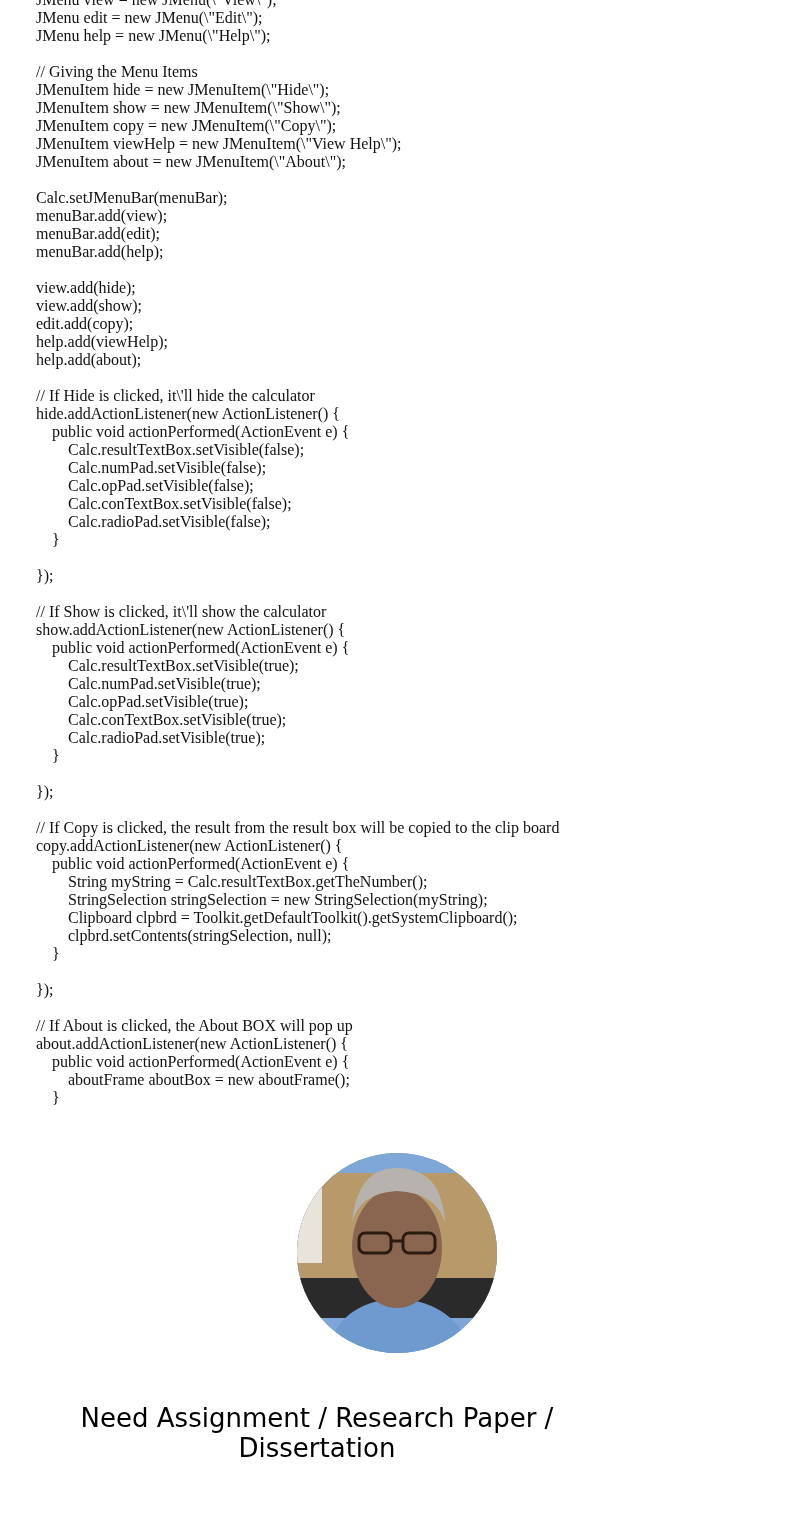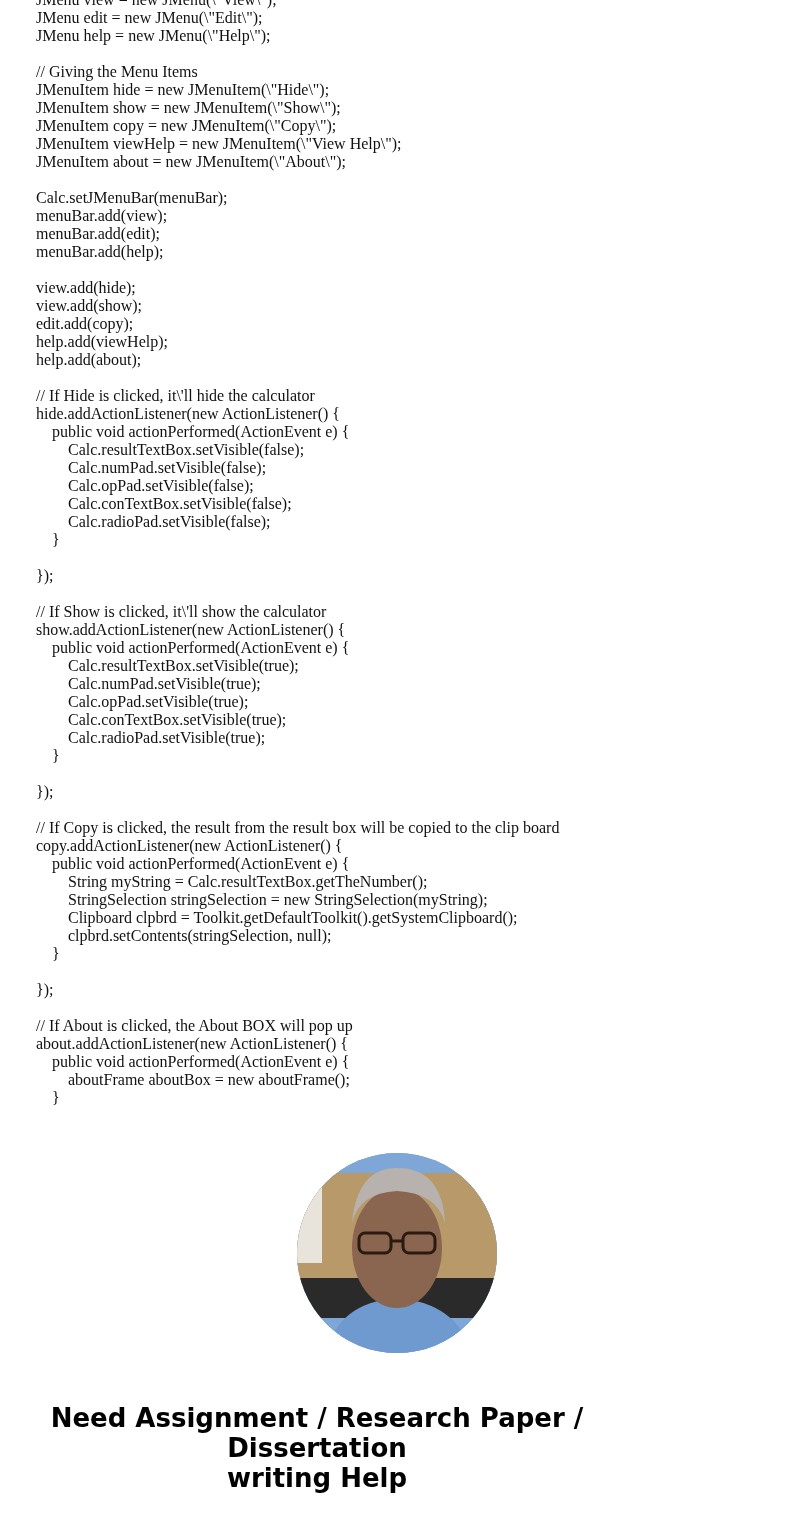--- a/index.html
+++ b/index.html
@@ -1,20 +1,20 @@
 <!DOCTYPE html>
 <html><head>
 <meta charset="utf-8">
 <style>
   html, body { margin:0; padding:0; background:#ffffff; }
   body { width:794px; height:1523px; position:relative; overflow:hidden; font-family:"Liberation Serif", serif; color:#111; }
   .code { position:absolute; left:36px; top:-9px; font-size:16px; line-height:18px; white-space:pre; }
   .code-line { height:18px; }
   .avatar { position:absolute; left:297px; top:1153px; width:200px; height:200px; border-radius:50%; overflow:hidden; background:#6d8fb8; }
-  .promo { position:absolute; left:0; top:1403px; width:634px; text-align:center; font-family:"DejaVu Sans", sans-serif; font-weight:bold; font-size:26px; line-height:30px; color:#000; }
+  .promo { position:absolute; left:0; top:1403px; width:634px; text-align:center; font-family:"DejaVu Sans", sans-serif; font-weight:normal; font-size:26px; line-height:30px; color:#000; }
 </style>
 </head>
 <body>
 
 <div class="code" id="code"><div class="code-line">JMenu view = new JMenu(\"View\");</div><div class="code-line">JMenu edit = new JMenu(\"Edit\");</div><div class="code-line">JMenu help = new JMenu(\"Help\");</div><div class="code-line"></div><div class="code-line">// Giving the Menu Items</div><div class="code-line">JMenuItem hide = new JMenuItem(\"Hide\");</div><div class="code-line">JMenuItem show = new JMenuItem(\"Show\");</div><div class="code-line">JMenuItem copy = new JMenuItem(\"Copy\");</div><div class="code-line">JMenuItem viewHelp = new JMenuItem(\"View Help\");</div><div class="code-line">JMenuItem about = new JMenuItem(\"About\");</div><div class="code-line"></div><div class="code-line">Calc.setJMenuBar(menuBar);</div><div class="code-line">menuBar.add(view);</div><div class="code-line">menuBar.add(edit);</div><div class="code-line">menuBar.add(help);</div><div class="code-line"></div><div class="code-line">view.add(hide);</div><div class="code-line">view.add(show);</div><div class="code-line">edit.add(copy);</div><div class="code-line">help.add(viewHelp);</div><div class="code-line">help.add(about);</div><div class="code-line"></div><div class="code-line">// If Hide is clicked, it\'ll hide the calculator</div><div class="code-line">hide.addActionListener(new ActionListener() {</div><div class="code-line">    public void actionPerformed(ActionEvent e) {</div><div class="code-line">        Calc.resultTextBox.setVisible(false);</div><div class="code-line">        Calc.numPad.setVisible(false);</div><div class="code-line">        Calc.opPad.setVisible(false);</div><div class="code-line">        Calc.conTextBox.setVisible(false);</div><div class="code-line">        Calc.radioPad.setVisible(false);</div><div class="code-line">    }</div><div class="code-line"></div><div class="code-line">});</div><div class="code-line"></div><div class="code-line">// If Show is clicked, it\'ll show the calculator</div><div class="code-line">show.addActionListener(new ActionListener() {</div><div class="code-line">    public void actionPerformed(ActionEvent e) {</div><div class="code-line">        Calc.resultTextBox.setVisible(true);</div><div class="code-line">        Calc.numPad.setVisible(true);</div><div class="code-line">        Calc.opPad.setVisible(true);</div><div class="code-line">        Calc.conTextBox.setVisible(true);</div><div class="code-line">        Calc.radioPad.setVisible(true);</div><div class="code-line">    }</div><div class="code-line"></div><div class="code-line">});</div><div class="code-line"></div><div class="code-line">// If Copy is clicked, the result from the result box will be copied to the clip board</div><div class="code-line">copy.addActionListener(new ActionListener() {</div><div class="code-line">    public void actionPerformed(ActionEvent e) {</div><div class="code-line">        String myString = Calc.resultTextBox.getTheNumber();</div><div class="code-line">        StringSelection stringSelection = new StringSelection(myString);</div><div class="code-line">        Clipboard clpbrd = Toolkit.getDefaultToolkit().getSystemClipboard();</div><div class="code-line">        clpbrd.setContents(stringSelection, null);</div><div class="code-line">    }</div><div class="code-line"></div><div class="code-line">});</div><div class="code-line"></div><div class="code-line">// If About is clicked, the About BOX will pop up</div><div class="code-line">about.addActionListener(new ActionListener() {</div><div class="code-line">    public void actionPerformed(ActionEvent e) {</div><div class="code-line">        aboutFrame aboutBox = new aboutFrame();</div><div class="code-line">    }</div></div>
 
 <div class="avatar">
   <svg width="200" height="200" viewBox="0 0 200 200">
     <rect width="200" height="200" fill="#7ea6d6"></rect>
     <rect x="0" y="20" width="200" height="110" fill="#b89a6a"></rect>
@@ -24,14 +24,13 @@
     <ellipse cx="100" cy="95" rx="45" ry="60" fill="#8a6650"></ellipse>
     <path d="M55 70 Q60 15 100 15 Q145 15 148 70 Q140 40 100 38 Q62 40 55 70 Z" fill="#b7b2ad"></path>
     <rect x="62" y="80" width="32" height="20" rx="6" fill="none" stroke="#2a1a10" stroke-width="3"></rect>
     <rect x="106" y="80" width="32" height="20" rx="6" fill="none" stroke="#2a1a10" stroke-width="3"></rect>
     <line x1="94" y1="88" x2="106" y2="88" stroke="#2a1a10" stroke-width="3"></line>
   </svg>
 </div>
 
 <div class="promo">
   <div>Need Assignment / Research Paper / Dissertation</div>
-  <div>writing Help</div>
 </div>
 
 </body></html>

